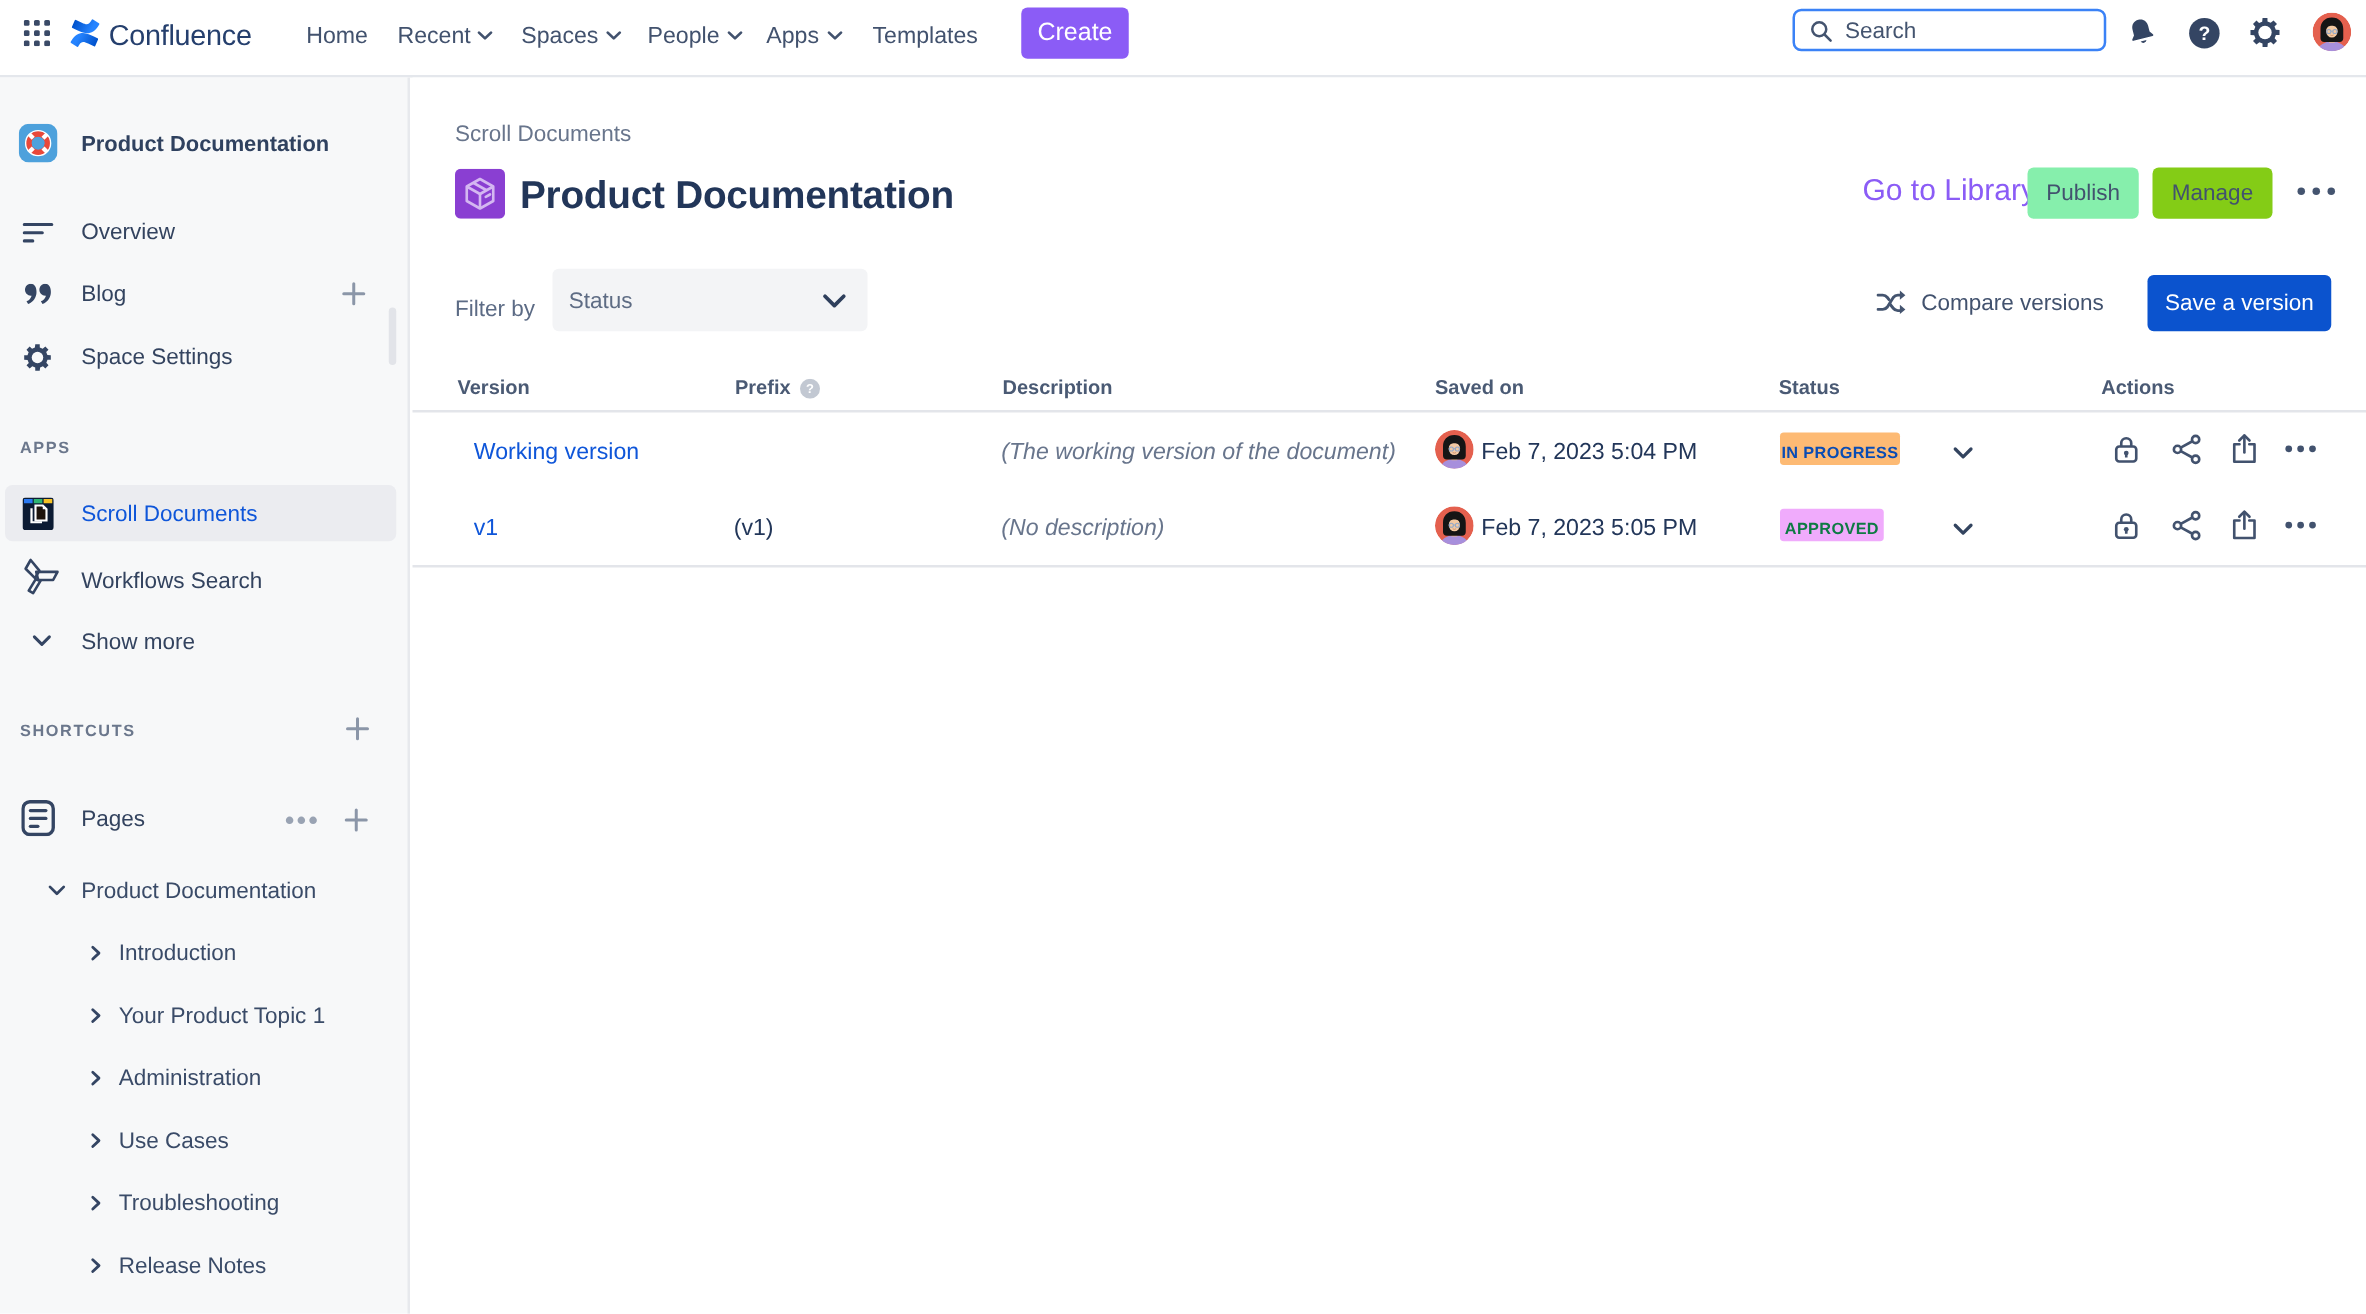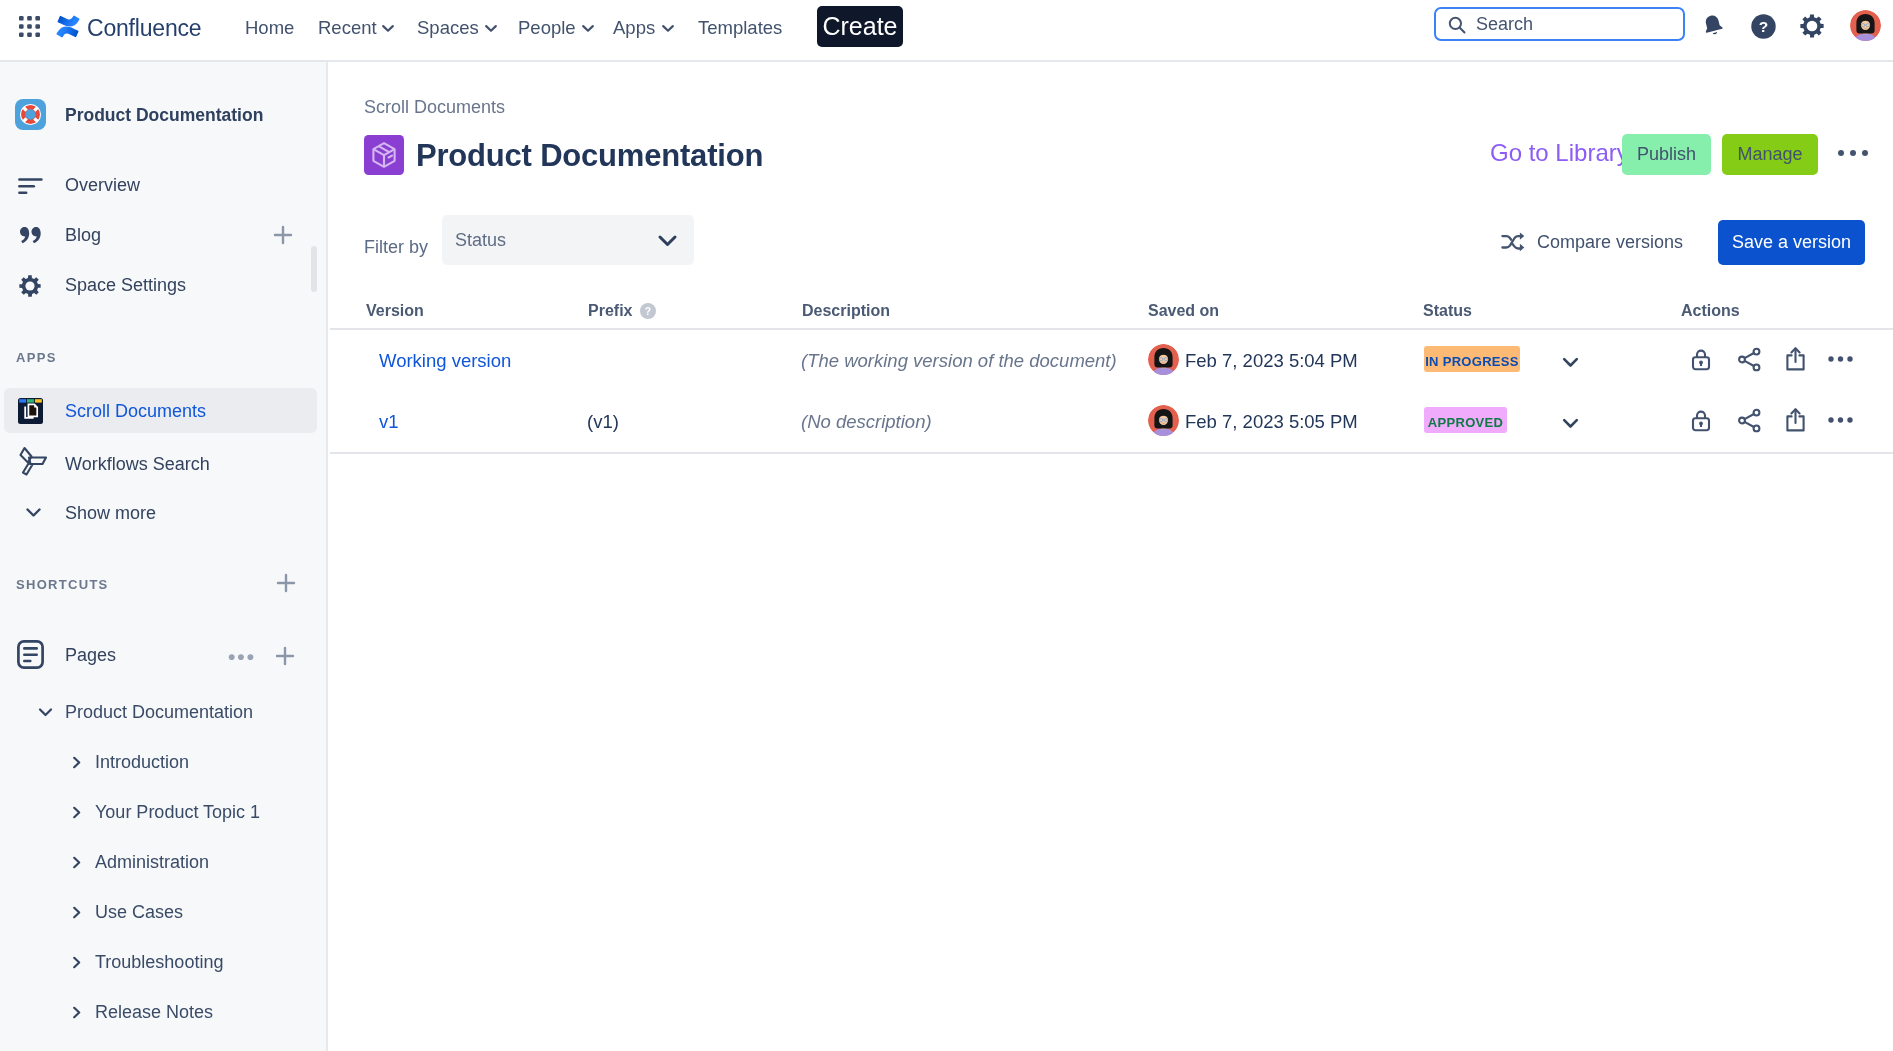--- a/index.html
+++ b/index.html
@@ -58,21 +58,21 @@
     </svg>
   <div class="navlink" style="left:518px">People</div>
   <svg class="abs" style="left:581px;top:23px" width="14" height="11" viewBox="0 0 14 10">
       <path d="M2.2 2.6 L7 7.2 L11.8 2.6" fill="none" stroke="#42526E" stroke-width="2.2" stroke-linecap="round" stroke-linejoin="round"></path>
     </svg>
   <div class="navlink" style="left:613px">Apps</div>
   <svg class="abs" style="left:661px;top:23px" width="14" height="11" viewBox="0 0 14 10">
       <path d="M2.2 2.6 L7 7.2 L11.8 2.6" fill="none" stroke="#42526E" stroke-width="2.2" stroke-linecap="round" stroke-linejoin="round"></path>
     </svg>
   <div class="navlink" style="left:698px;font-weight:500">Templates</div>
-  <div class="abs" style="left:817px;top:6px;width:86px;height:41px;background:#0f172a;border-radius:5px;color:#fff;font-size:25px;font-weight:500;text-align:center;line-height:41px">Create</div>
+  <div class="abs" style="left:817px;top:6px;width:86px;height:41px;background:#8b5cf6;border-radius:5px;color:#fff;font-size:20px;font-weight:500;text-align:center;line-height:41px">Create</div>
 
   <div class="abs" style="left:1434px;top:7px;width:251px;height:34px;border:2px solid #3b82f6;border-radius:7px;background:#fff">
     <svg class="abs" style="left:11px;top:6px" width="20" height="20" viewBox="0 0 20 20">
         <circle cx="8.4" cy="8.4" r="5.6" fill="none" stroke="#44546f" stroke-width="2"></circle>
         <path d="M12.8 12.8 L17.5 17.5" stroke="#44546f" stroke-width="2" stroke-linecap="round"></path>
       </svg>
     <div class="abs" style="left:40px;top:0;height:30px;line-height:30px;font-size:18px;color:#44546f">Search</div>
   </div>
 
   <svg class="abs" style="left:1702px;top:14px" width="22" height="24" viewBox="0 0 24 26">

